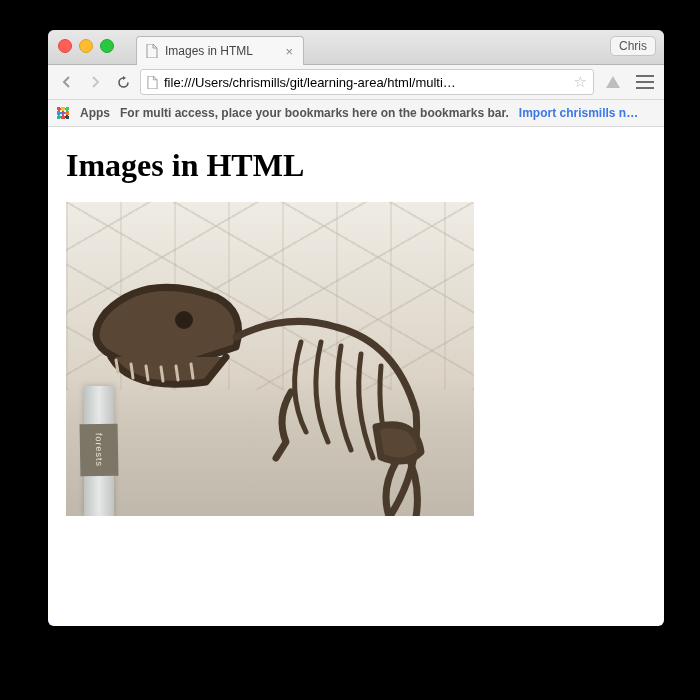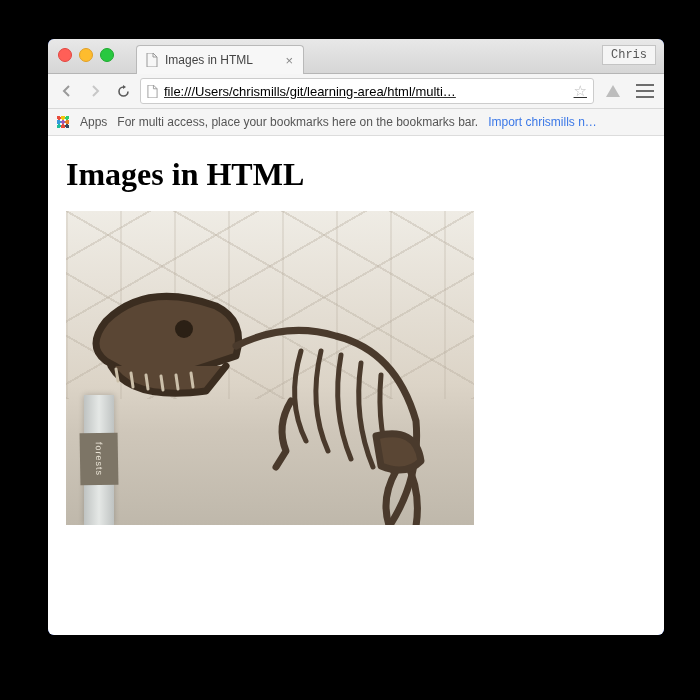--- a/index.html
+++ b/index.html
@@ -16,21 +16,20 @@
     left: 48px;
     top: 30px;
     width: 616px;
     height: 596px;
     background: #1d4ed8;
     border-radius: 6px;
     box-shadow: 0 20px 60px rgba(0,0,0,0.6);
     overflow: hidden;
     display: flex;
     flex-direction: column;
-    margin-top: 9px;
   }
   
   .titlebar {
     height: 34px;
     background: linear-gradient(#e8e8e8,#d6d6d6);
     border-bottom: 1px solid #b5b5b5;
     display: flex;
     align-items: flex-end;
     position: relative;
   }
@@ -75,25 +74,24 @@
     font-size:13px;
     line-height:1;
     padding:0 2px;
   }
   .profile {
     position:absolute;
     right:8px;
     top:6px;
     background:#f5f5f5;
     border:1px solid #c4c4c4;
-    border-radius:0;
+    border-radius:5px;
     font-size:12px;
     color:#555;
     padding:2px 8px;
-    font-family:Liberation Mono, monospace;
   }
   
   .toolbar {
     height: 34px;
     background: #f5f5f5;
     border-bottom:1px solid #d8d8d8;
     display:flex;
     align-items:center;
     padding: 0 8px;
     gap:6px;
@@ -112,21 +110,20 @@
     border-radius:3px;
     background:#fff;
     display:flex;
     align-items:center;
     padding:0 6px;
     gap:6px;
     font-size:13px;
     color:#333;
     overflow:hidden;
     white-space:nowrap;
-    text-decoration:underline;
   }
   .addr .url { flex:1; overflow:hidden; text-overflow:ellipsis; color:#000;}
   .addr .file-icon{color:#888;display:inline-flex;}
   .addr .star{color:#bbb;font-size:15px;}
   .drive-icon{
     width:0;height:0;
     border-left:7px solid transparent;
     border-right:7px solid transparent;
     border-bottom:12px solid #bdbdbd;
     margin:0 6px;
@@ -143,20 +140,21 @@
     background:#f5f5f5;
     border-bottom:1px solid #dcdcdc;
     display:flex;
     align-items:center;
     padding:0 8px;
     gap:10px;
     font-size:12px;
     color:#555;
     white-space:nowrap;
     overflow:hidden;
+    font-weight:bold;
   }
   .apps-icon{
     display:inline-block;width:14px;height:14px;
     background:
       radial-gradient(circle at 20% 20%, #e74c3c 2px, transparent 2px),
       radial-gradient(circle at 50% 20%, #f1c40f 2px, transparent 2px),
       radial-gradient(circle at 80% 20%, #2ecc71 2px, transparent 2px),
       radial-gradient(circle at 20% 50%, #3498db 2px, transparent 2px),
       radial-gradient(circle at 50% 50%, #9b59b6 2px, transparent 2px),
       radial-gradient(circle at 80% 50%, #e67e22 2px, transparent 2px),

